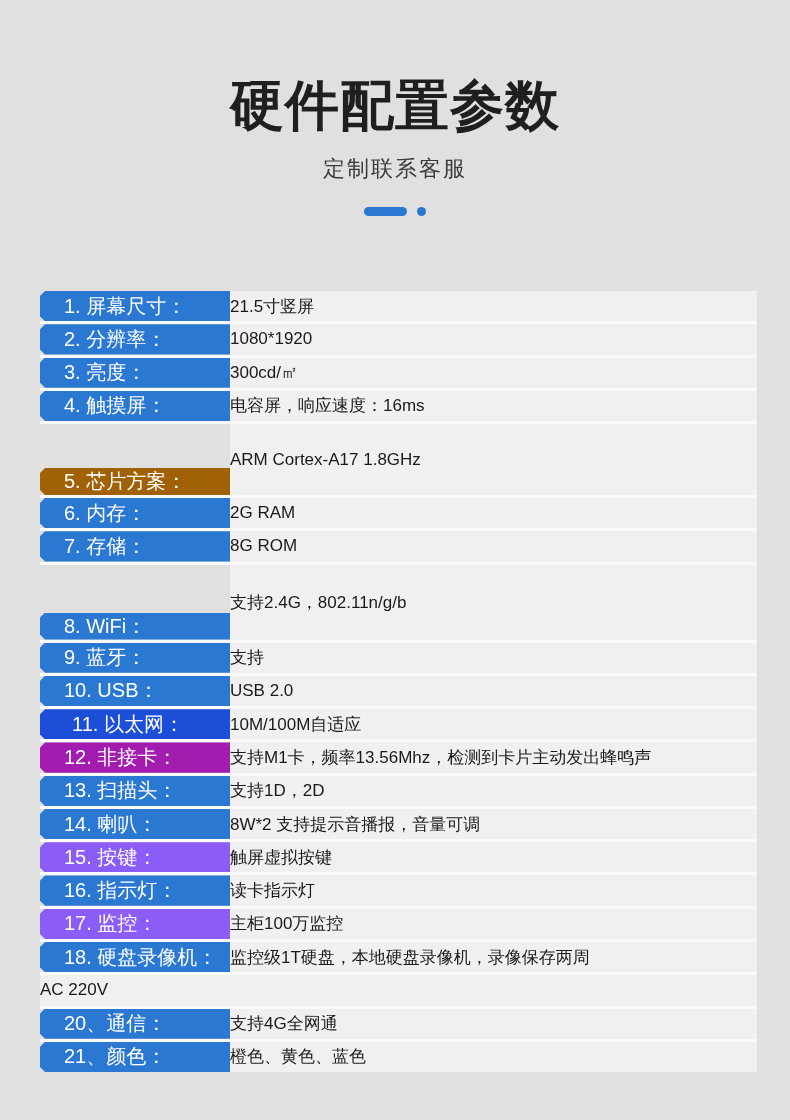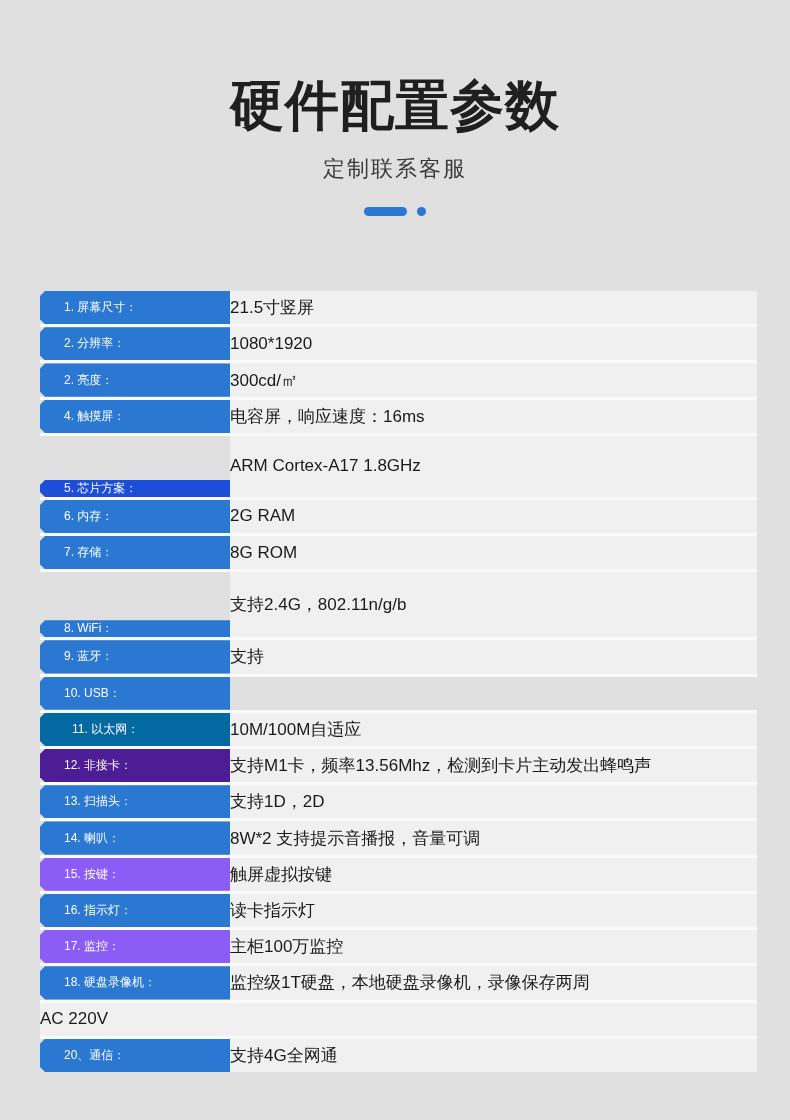--- a/index.html
+++ b/index.html
@@ -50,21 +50,21 @@
   }
   .row {
     flex: 1;
     display: flex;
     border-bottom: 3px solid #fafafa;
   }
   .row:last-child { border-bottom: none; }
   .label-cell {
     width: 190px;
     color: #ffffff;
-    font-size: 12px;
+    font-size: 20px;
     display: flex;
     align-items: center;
     padding-left: 24px;
     clip-path: polygon(5px 0, 100% 0, 100% 100%, 5px 100%, 0 calc(100% - 5px), 0 5px);
     white-space: nowrap;
   }
   .value-cell {
     flex: 1;
     background: #f0f0f0;
     color: #1a1a1a;
@@ -93,31 +93,31 @@
       <div class="label-cell" style="background: rgb(43, 120, 210);">1. 屏幕尺寸：</div>
       <div class="value-cell" style="background: rgb(240, 240, 240);">21.5寸竖屏</div>
     </div>
 
     <div class="row">
       <div class="label-cell" style="background: rgb(43, 120, 210);">2. 分辨率：</div>
       <div class="value-cell" style="background: rgb(240, 240, 240);">1080*1920</div>
     </div>
 
     <div class="row">
-      <div class="label-cell" style="background: rgb(43, 120, 210);">2. 亮度：</div>
+      <div class="label-cell" style="background: rgb(43, 120, 210);">3. 亮度：</div>
       <div class="value-cell" style="background: rgb(240, 240, 240);">300cd/㎡</div>
     </div>
 
     <div class="row">
       <div class="label-cell" style="background: rgb(43, 120, 210);">4. 触摸屏：</div>
       <div class="value-cell" style="background: rgb(240, 240, 240);">电容屏，响应速度：16ms</div>
     </div>
 
     <div class="row">
-      <div class="label-cell" style="background: #1d4ed8; margin-top: 44px;">5. 芯片方案：</div>
+      <div class="label-cell" style="background: #a16207; margin-top: 44px;">5. 芯片方案：</div>
       <div class="value-cell" style="background: rgb(240, 240, 240);">ARM Cortex-A17 1.8GHz</div>
     </div>
 
     <div class="row">
       <div class="label-cell" style="background: rgb(43, 120, 210);">6. 内存：</div>
       <div class="value-cell" style="background: rgb(240, 240, 240);">2G RAM</div>
     </div>
 
     <div class="row">
       <div class="label-cell" style="background: rgb(43, 120, 210);">7. 存储：</div>
@@ -129,29 +129,30 @@
       <div class="value-cell" style="background: rgb(240, 240, 240);">支持2.4G，802.11n/g/b</div>
     </div>
 
     <div class="row">
       <div class="label-cell" style="background: rgb(43, 120, 210);">9. 蓝牙：</div>
       <div class="value-cell" style="background: rgb(240, 240, 240);">支持</div>
     </div>
 
     <div class="row">
       <div class="label-cell" style="background: rgb(43, 120, 210);">10. USB：</div>
+      <div class="value-cell" style="background: rgb(240, 240, 240);">USB 2.0</div>
     </div>
 
     <div class="row">
-      <div class="label-cell" style="background: #0369a1; padding-left: 32px;">11. 以太网：</div>
+      <div class="label-cell" style="background: #1d4ed8; padding-left: 32px;">11. 以太网：</div>
       <div class="value-cell" style="background: rgb(240, 240, 240);">10M/100M自适应</div>
     </div>
 
     <div class="row">
-      <div class="label-cell" style="background: #4c1d95; text-align: center;">12. 非接卡：</div>
+      <div class="label-cell" style="background: #a21caf; text-align: center;">12. 非接卡：</div>
       <div class="value-cell" style="background: rgb(240, 240, 240);">支持M1卡，频率13.56Mhz，检测到卡片主动发出蜂鸣声</div>
     </div>
 
     <div class="row">
       <div class="label-cell" style="background: rgb(43, 120, 210);">13. 扫描头：</div>
       <div class="value-cell" style="background: rgb(240, 240, 240);">支持1D，2D</div>
     </div>
 
     <div class="row">
       <div class="label-cell" style="background: rgb(43, 120, 210);">14. 喇叭：</div>
@@ -180,15 +181,19 @@
 
     <div class="row">
       <div class="value-cell" style="background: rgb(240, 240, 240);">AC 220V</div>
     </div>
 
     <div class="row">
       <div class="label-cell" style="background: rgb(43, 120, 210);">20、通信：</div>
       <div class="value-cell" style="background: rgb(240, 240, 240);">支持4G全网通</div>
     </div>
 
+    <div class="row">
+      <div class="label-cell" style="background: rgb(43, 120, 210);">21、颜色：</div>
+      <div class="value-cell" style="background: rgb(240, 240, 240);">橙色、黄色、蓝色</div>
+    </div>
   </div>
 
 </div>
 
 </body></html>

